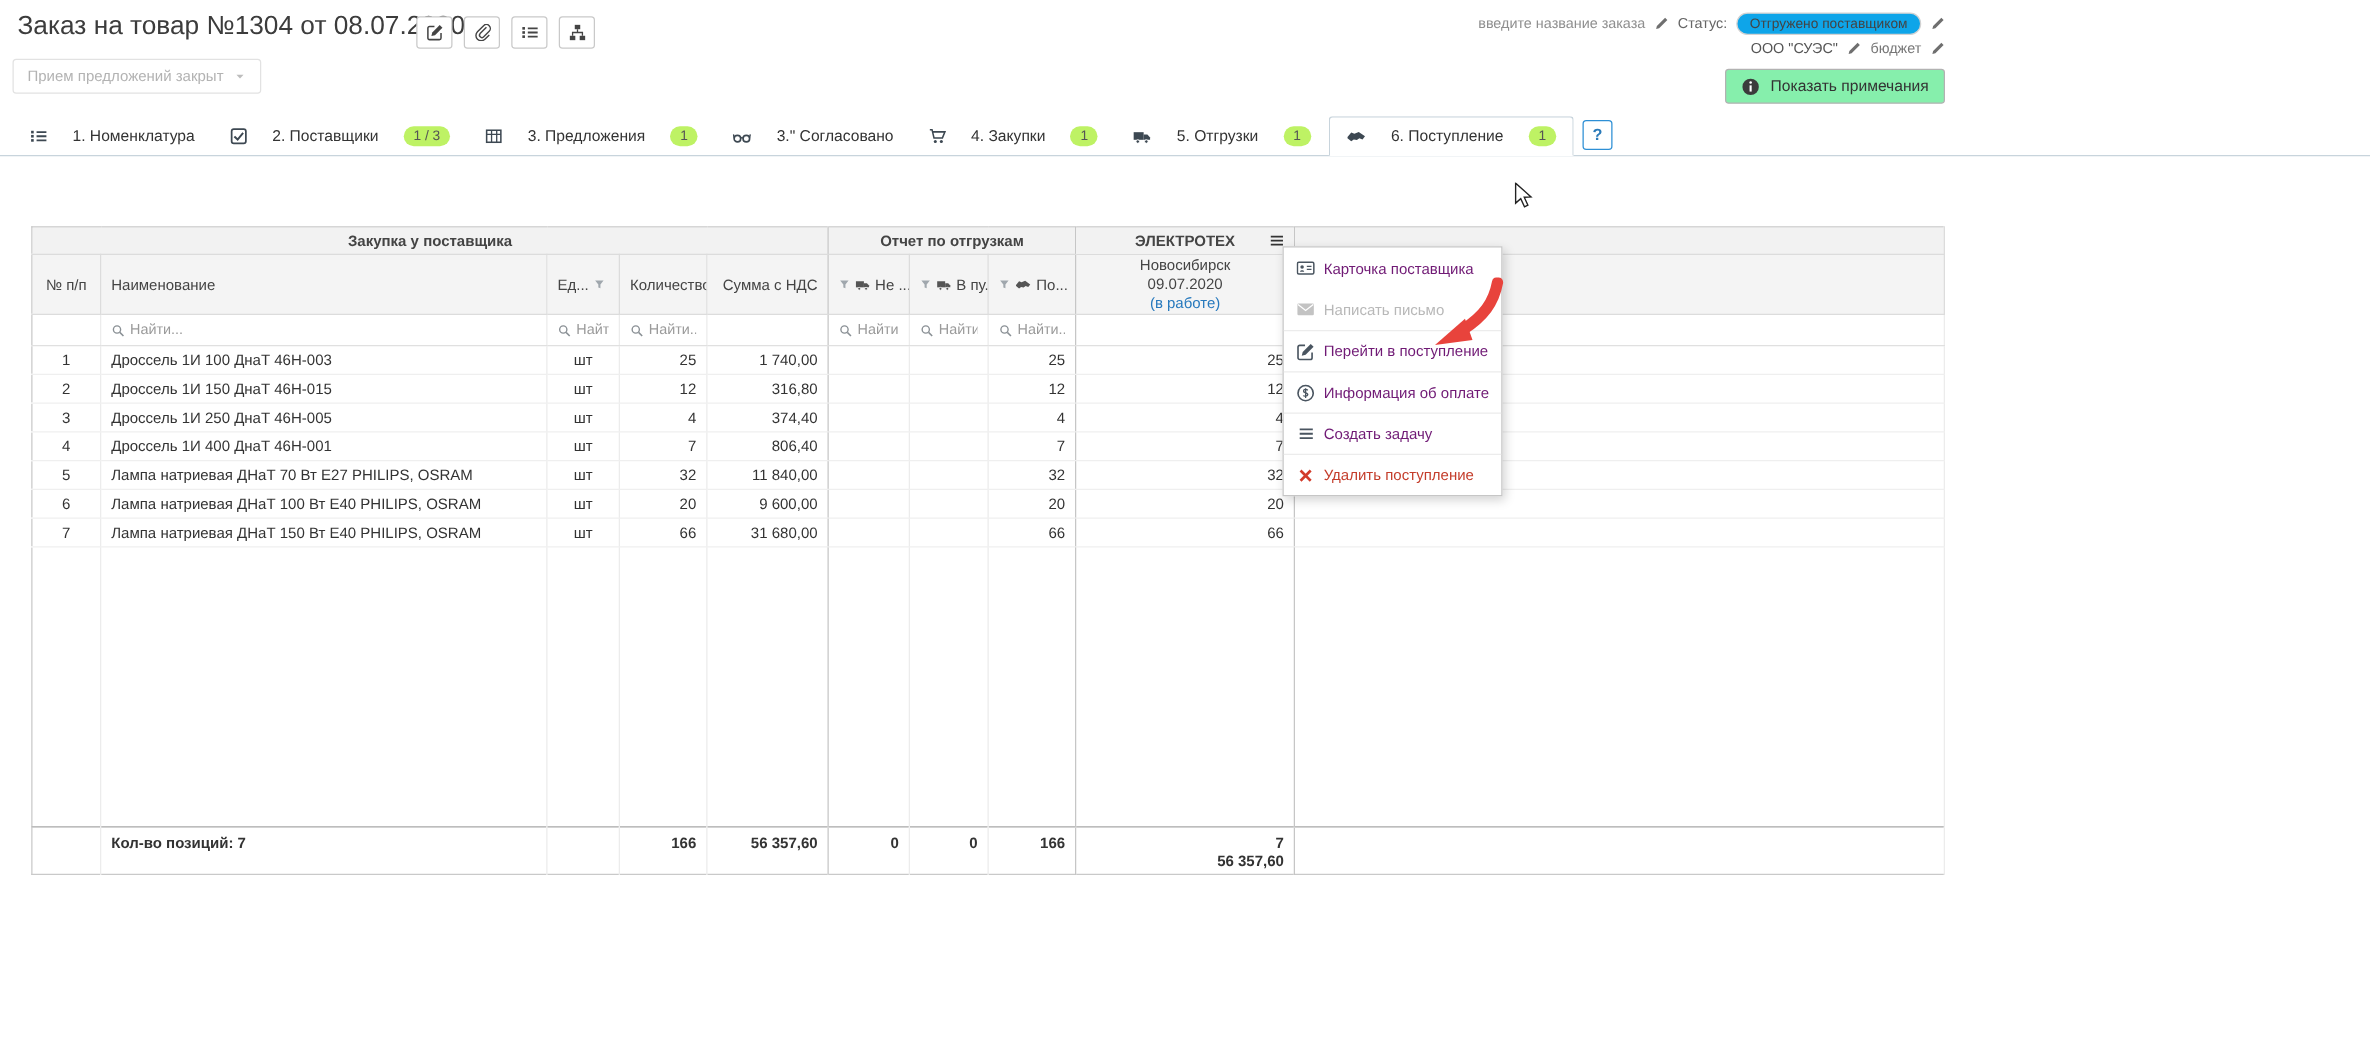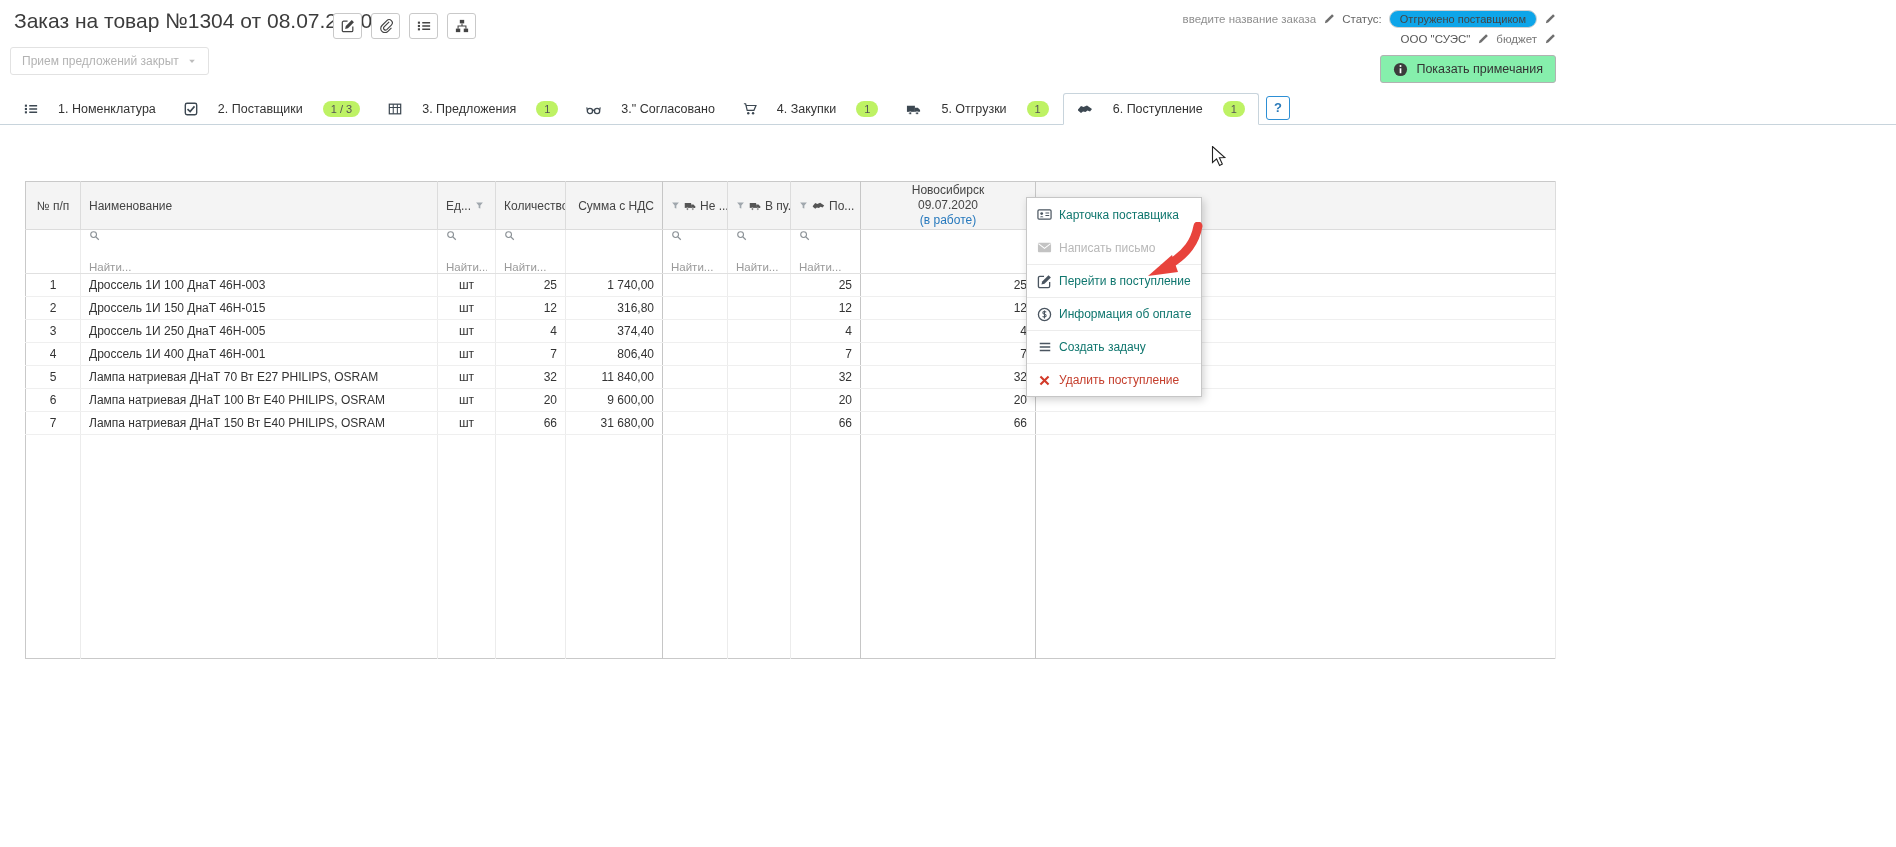--- a/index.html
+++ b/index.html
@@ -57,31 +57,31 @@
   .dim { color:#555; }
   .link { color:#2779bd; cursor:pointer; }
   .blue { color:#2779bd; }
   .supq { padding-right:2px; }
   .sup-head { position:relative; }
   .menu-burger { position:absolute; right:7px; top:4px; color:#333; cursor:pointer; }
   .sup-info { text-align:center; font-size:11.5px; line-height:15px; color:#555; font-weight:normal; }
   .colhead-flex { display:flex; align-items:center; gap:4px; }
   .funnel { color:#a0a7ad; }
   .shipicon { color:#555; }
-  .sbox { display:flex; align-items:flex-start; gap:20px;flex-direction:column; }
+  .sbox { display:flex; align-items:flex-end; gap:4px; }
   .sbox .icon { color:#8a9095; }
   .sbox input { border:0; outline:0; width:100%; min-width:0; background:transparent;
     font-family:"Liberation Sans","DejaVu Sans",sans-serif; font-size:11.5px; color:#666; }
   .sbox input::placeholder { color:#9a9a9a; }
   .supfoot div { line-height:15px; }
 
   
   .ctx-menu { position:absolute; left:1026px; top:197px; width:176px; background:#fff; border:1px solid #c6c6c6;
     box-shadow:2px 3px 8px rgba(0,0,0,.18); z-index:20; }
-  .mi { height:33px; display:flex; align-items:center; gap:7px; padding:0 10px; font-size:12px; color:#0f766e; cursor:pointer; white-space:nowrap; overflow:hidden; }
+  .mi { height:33px; display:flex; align-items:center; gap:7px; padding:0 10px; font-size:12px; color:#701a75; cursor:pointer; white-space:nowrap; overflow:hidden; }
   .mi .icon { width:15px; color:#4a5560; }
   .mi.disabled { color:#b8b8b8; cursor:default; }
   .mi.disabled .icon { color:#c3c3c3; }
   .mi.danger { color:#c43d2b; }
   .mi.danger .icon { color:#d23b2a; }
   .mi.sep { border-top:1px solid #ececec; }
 
   
   .annot-arrow { position:absolute; left:1140px; top:222px; z-index:30; }
   .mouse-cursor { position:absolute; left:1211px; top:146px; z-index:40; }
@@ -332,20 +332,33 @@
       <col style="width:58px">
       <col style="width:70px">
       <col style="width:97px">
     <col style="width:65px">
       <col style="width:63px">
       <col style="width:70px">
       <col style="width:175px">
       <col>
   </colgroup>
   <tbody>
+  <tr class="r-group">
+    <td colspan="5" class="grpend">Закупка у поставщика</td>
+    <td colspan="3" class="grpend">Отчет по отгрузкам</td>
+    <td class="grpend sup-head">
+      <span>ЭЛЕКТРОТЕХ</span>
+      <span class="icon menu-burger">
+            <svg width="13" height="13">
+              <use href="#i-lines"></use>
+            </svg>
+          </span>
+    </td>
+    <td></td>
+  </tr>
 
   <tr class="r-cols">
     <td class="ctr">№ п/п</td>
     <td>Наименование</td>
     <td>
           <span class="colhead-flex">
             <span>Ед...</span>
             <span class="icon funnel">
               <svg width="9" height="9">
                 <use href="#i-funnel"></use>
@@ -566,20 +579,35 @@
         <td></td>
         <td></td>
     <td class="grpend"></td>
         <td></td>
         <td></td>
     <td class="grpend"></td>
         <td class="grpend"></td>
         <td></td>
   </tr>
 
+  <tr class="r-foot">
+    <td></td>
+    <td>Кол-во позиций: 7</td>
+    <td></td>
+    <td class="num">166</td>
+    <td class="num grpend">56 357,60</td>
+    <td class="num">0</td>
+    <td class="num">0</td>
+    <td class="num grpend">166</td>
+    <td class="num supq grpend supfoot">
+      <div>7</div>
+      <div>56 357,60</div>
+    </td>
+    <td></td>
+  </tr>
   </tbody>
 </table>
 
 <div class="ctx-menu">
   <div class="mi">
     <span class="icon">
         <svg width="15" height="15">
           <use href="#i-idcard"></use>
         </svg>
       </span>

